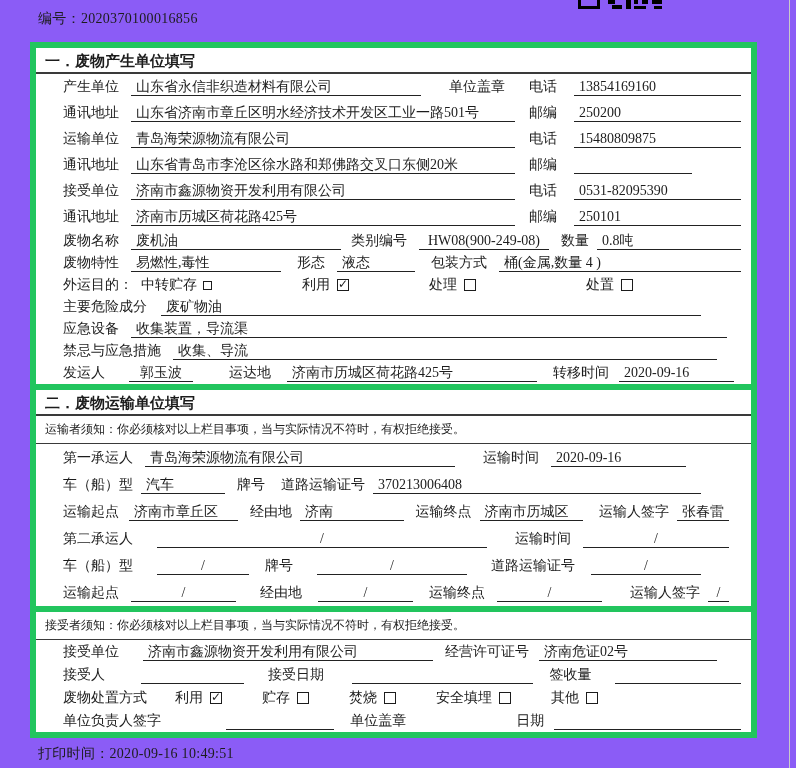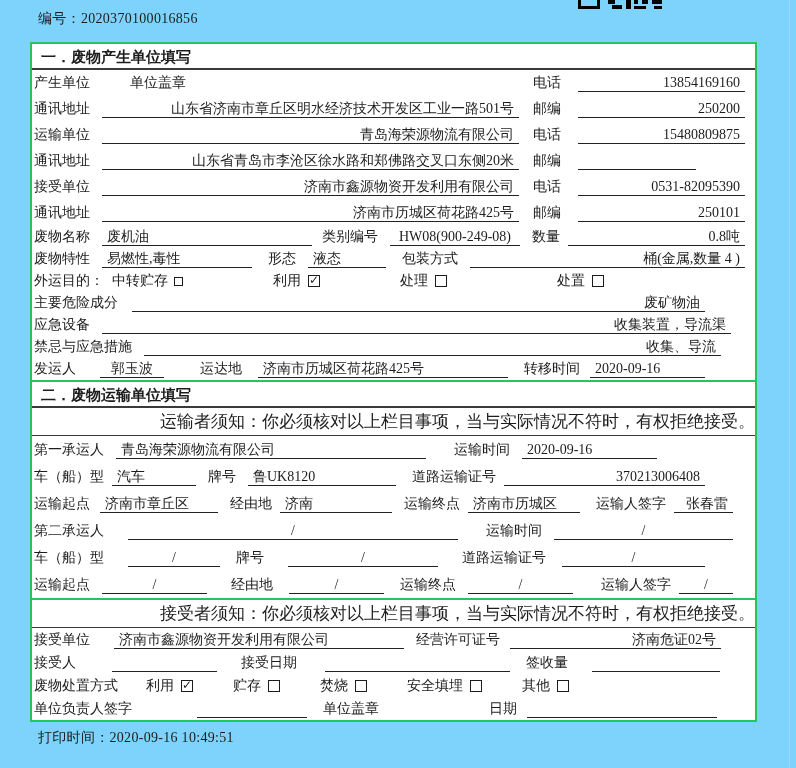--- a/index.html
+++ b/index.html
@@ -2,48 +2,48 @@
 <html><head>
 <meta charset="utf-8">
 <style>
   * { box-sizing: border-box; margin: 0; padding: 0; }
   html, body { background: #ffffff; }
   body {
     width: 796px; height: 768px;
     font-family: "Liberation Serif", "DejaVu Serif", serif;
     color: #1c1c1c;
   }
-  .page { position: relative; width: 796px; height: 768px; overflow: hidden; background: #7dd3fc; }
+  .page { position: relative; width: 796px; height: 768px; overflow: hidden; background: #8b5cf6; }
   .scan-edge { position: absolute; left: 789px; top: 0; width: 1px; height: 768px; background: #c9c9c9; }
 
   
   .hdr { position: relative; height: 42px; }
   .doc-num { position: absolute; left: 38px; top: 10px; font-size: 14px; letter-spacing: .3px; }
   .doc-title {
     position: absolute; left: 334px; top: 1px;
     font-family: "Liberation Sans", "DejaVu Sans", sans-serif;
     font-size: 23px; font-weight: bold; letter-spacing: 1px;
   }
   .qr { position: absolute; left: 578px; top: 0; }
 
   
-  .fb { margin-left: 30px; width: 727px; border: 2px solid #22c55e; background: #fff; }
+  .fb { margin-left: 30px; width: 727px; border: 6px solid #22c55e; background: #fff; }
   .fb ~ .fb { border-top: 0; }
   .sec-t {
     height: 26px; line-height: 25px; padding-left: 9px;
     font-family: "Liberation Sans", "DejaVu Sans", sans-serif;
     font-weight: bold; font-size: 15px; border-bottom: 2px solid #3a3a3a;
   }
-  .notice { height: 28px; line-height: 27px; padding-left: 9px; font-size: 17px; border-bottom: 1.5px solid #3a3a3a; white-space: nowrap; text-align: right; }
-
-  .row { display: flex; align-items: center; padding: 0 10px 0 2px; font-size: 14px; white-space: nowrap; }
+  .notice { height: 28px; line-height: 27px; padding-left: 9px; font-size: 12px; border-bottom: 1.5px solid #3a3a3a; white-space: nowrap; }
+
+  .row { display: flex; align-items: center; padding: 0 10px 0 27px; font-size: 14px; white-space: nowrap; }
   .r26 { height: 26px; } .r22 { height: 22px; } .r27 { height: 27px; } .r23 { height: 23px; }
   .lbl { flex-shrink: 0; }
   .ul { border-bottom: 1px solid #222; padding: 0 5px; line-height: 17px; min-height: 18px; }
-  .fill { flex: 1 1 auto; text-align: right; }
+  .fill { flex: 1 1 auto; }
   .c { text-align: center; }
   .rc { width: 212px; flex-shrink: 0; display: flex; align-items: center; gap: 8px; }
   .rc .lbl { margin-right: 9px; }
 
   .ml8{margin-left:8px}.ml10{margin-left:10px}.ml12{margin-left:12px}.ml16{margin-left:16px}
   .ml24{margin-left:24px}.ml28{margin-left:28px}.ml36{margin-left:36px}.ml40{margin-left:40px}
   .ml65{margin-left:65px}.ml80{margin-left:80px}.ml90{margin-left:90px}.ml110{margin-left:110px}
   .mr12{margin-right:12px}.mr14{margin-right:14px}.mr24{margin-right:24px}.mr40{margin-right:40px}
   .w64{width:64px}.w78{width:78px}.w84{width:84px}.w92{width:92px}.w95{width:95px}
   .w105{width:105px}.w110{width:110px}.w112{width:112px}.w115{width:115px}.w118{width:118px}
@@ -83,20 +83,21 @@
           <rect x="76" y="6" width="8" height="3"></rect>
       </g>
     </svg>
   </div>
 
   <div class="fb">
     <div class="sec-t">一．废物产生单位填写</div>
 
     <div class="row r26">
       <span class="lbl mr12">产生单位</span>
+      <span class="ul w290">山东省永信非织造材料有限公司</span>
       <span class="lbl ml28">单位盖章</span>
       <span class="fill"></span>
       <span class="rc">
           <span class="lbl">电话</span>
           <span class="ul fill">13854169160</span>
         </span>
     </div>
 
     <div class="row r26">
       <span class="lbl mr12">通讯地址</span>
@@ -208,21 +209,20 @@
       <span class="ul w310 ml12">青岛海荣源物流有限公司</span>
       <span class="lbl ml28">运输时间</span>
       <span class="ul w135 ml12">2020-09-16</span>
       <span class="fill"></span>
     </div>
 
     <div class="row r27">
       <span class="lbl">车（船）型</span>
       <span class="ul w84 ml8">汽车</span>
       <span class="lbl ml12">牌号</span>
-      <span class="ul w148 ml12">鲁UK8120</span>
       <span class="lbl ml16">道路运输证号</span>
       <span class="ul fill ml8 mr40">370213006408</span>
     </div>
 
     <div class="row r27">
       <span class="lbl">运输起点</span>
       <span class="ul w118 ml10">济南市章丘区</span>
       <span class="lbl ml12">经由地</span>
       <span class="ul w112 ml8">济南</span>
       <span class="lbl ml12">运输终点</span>

